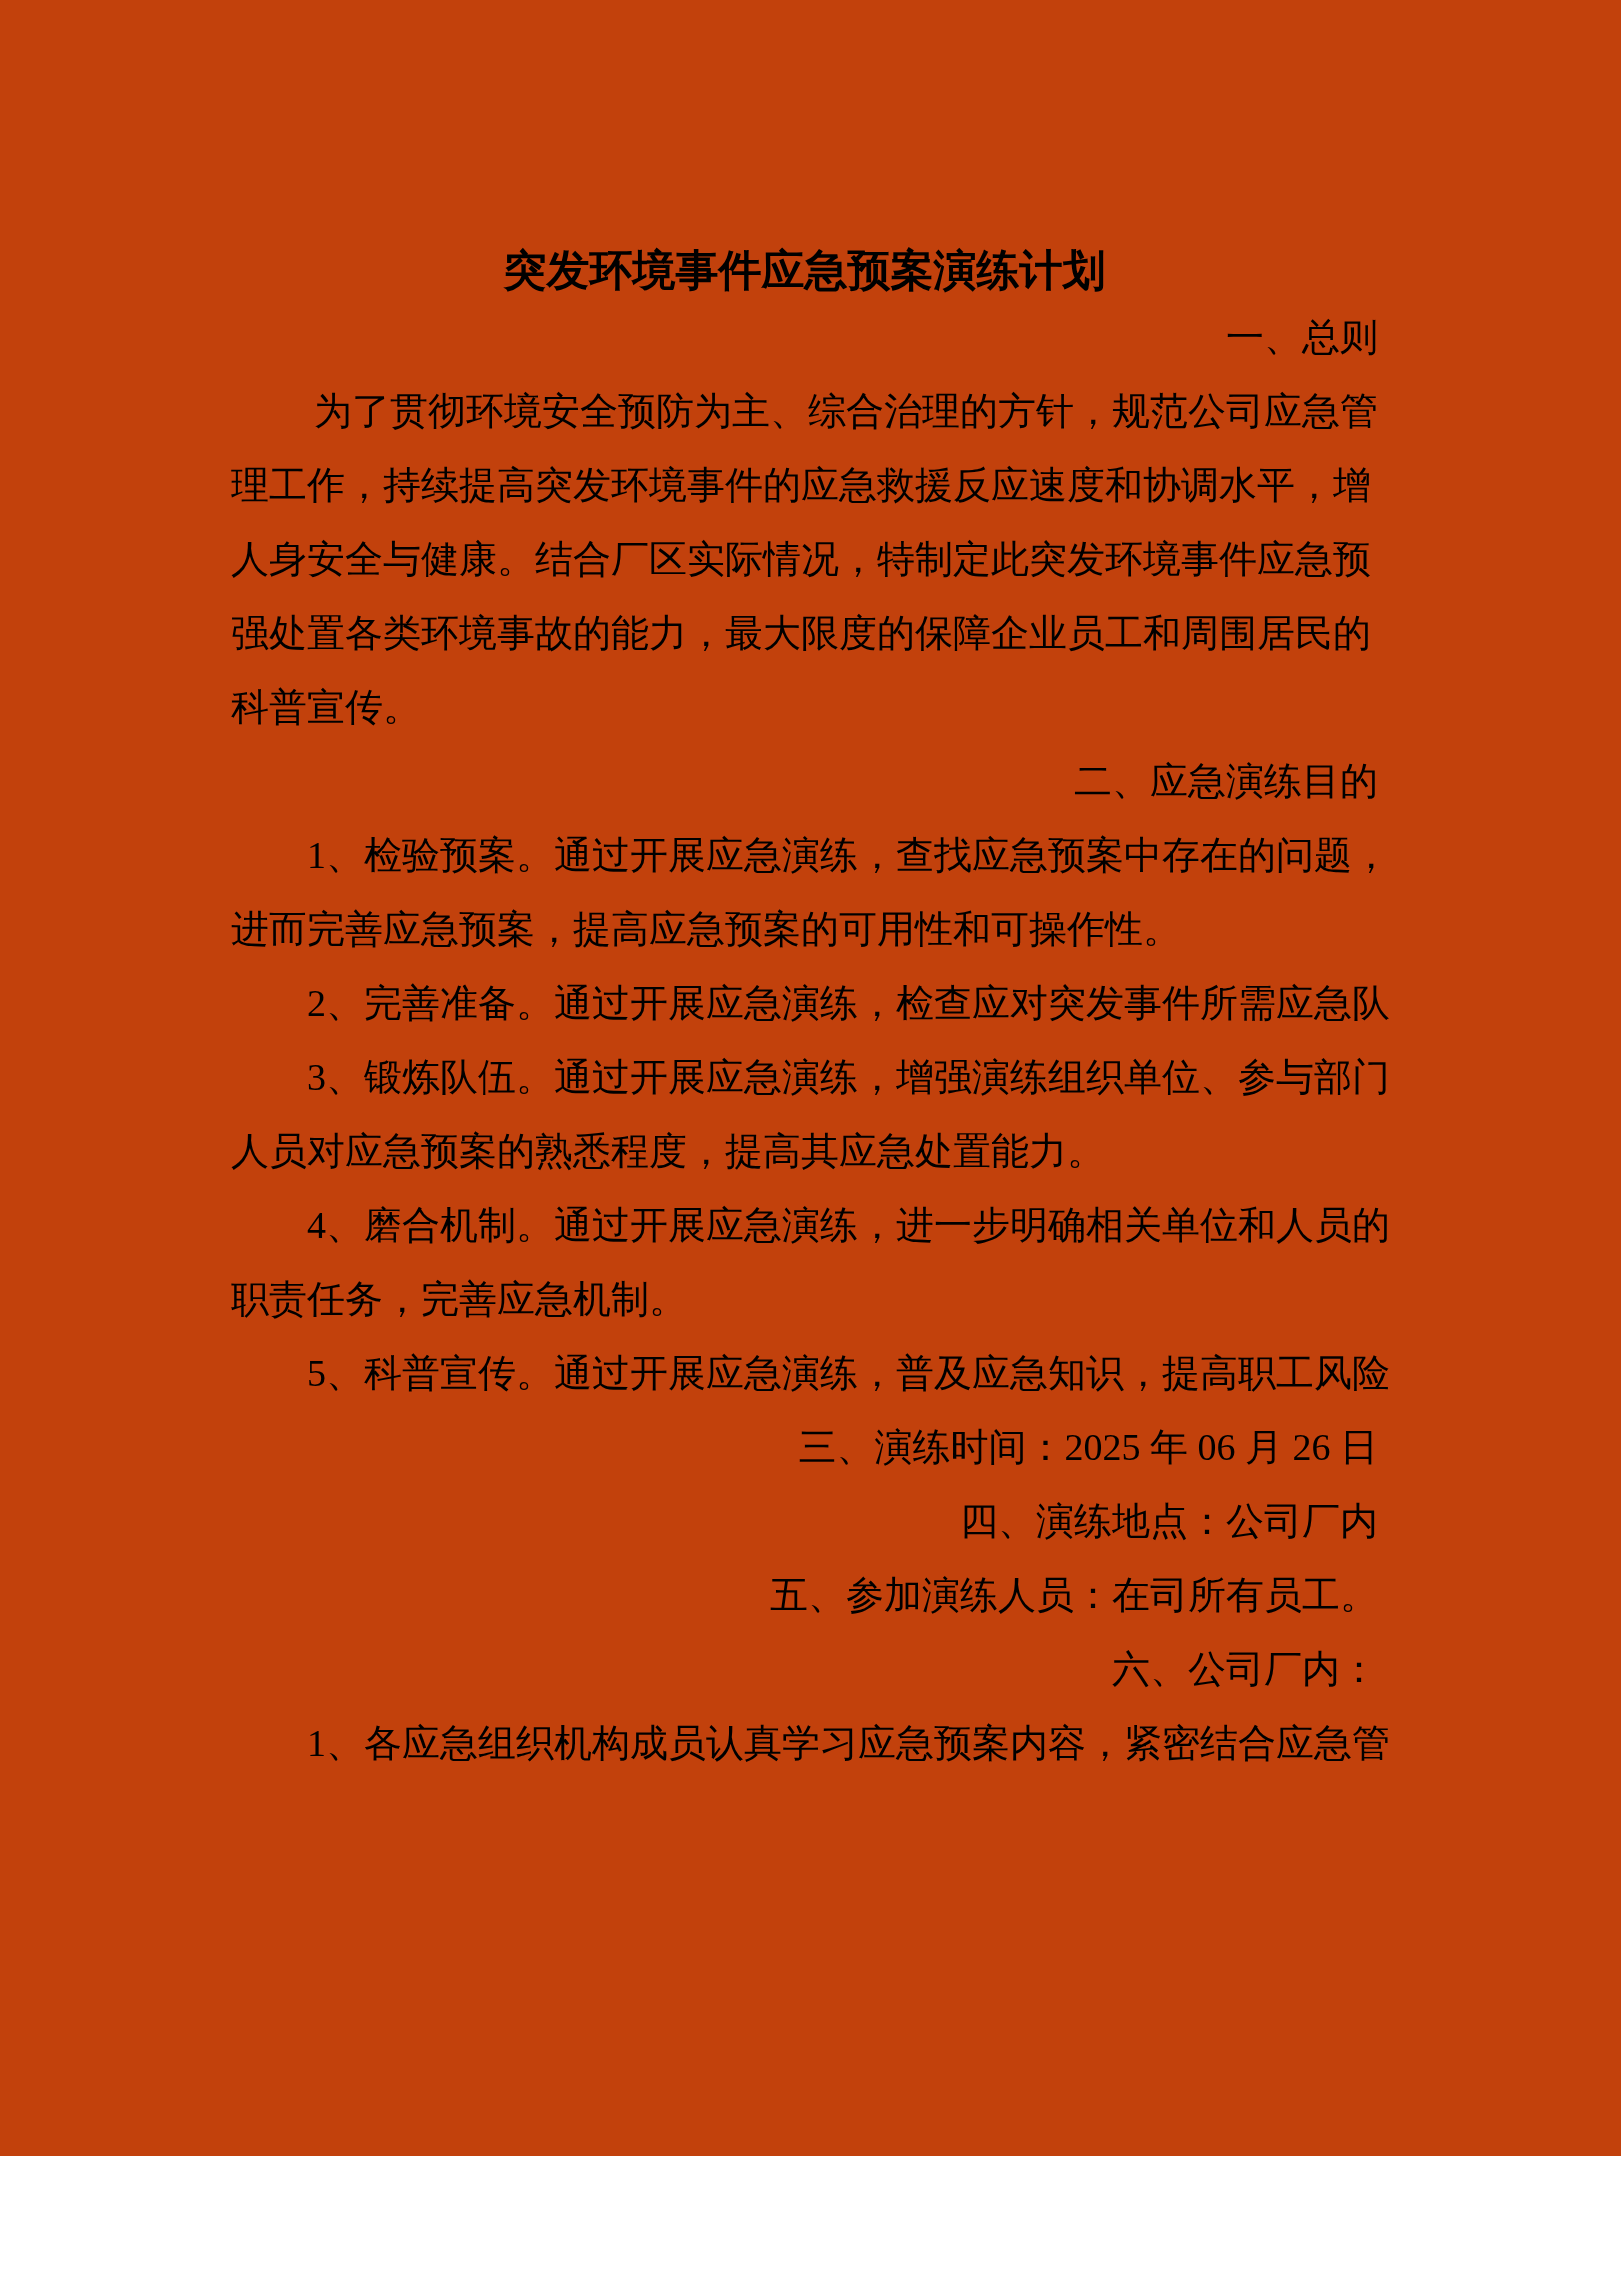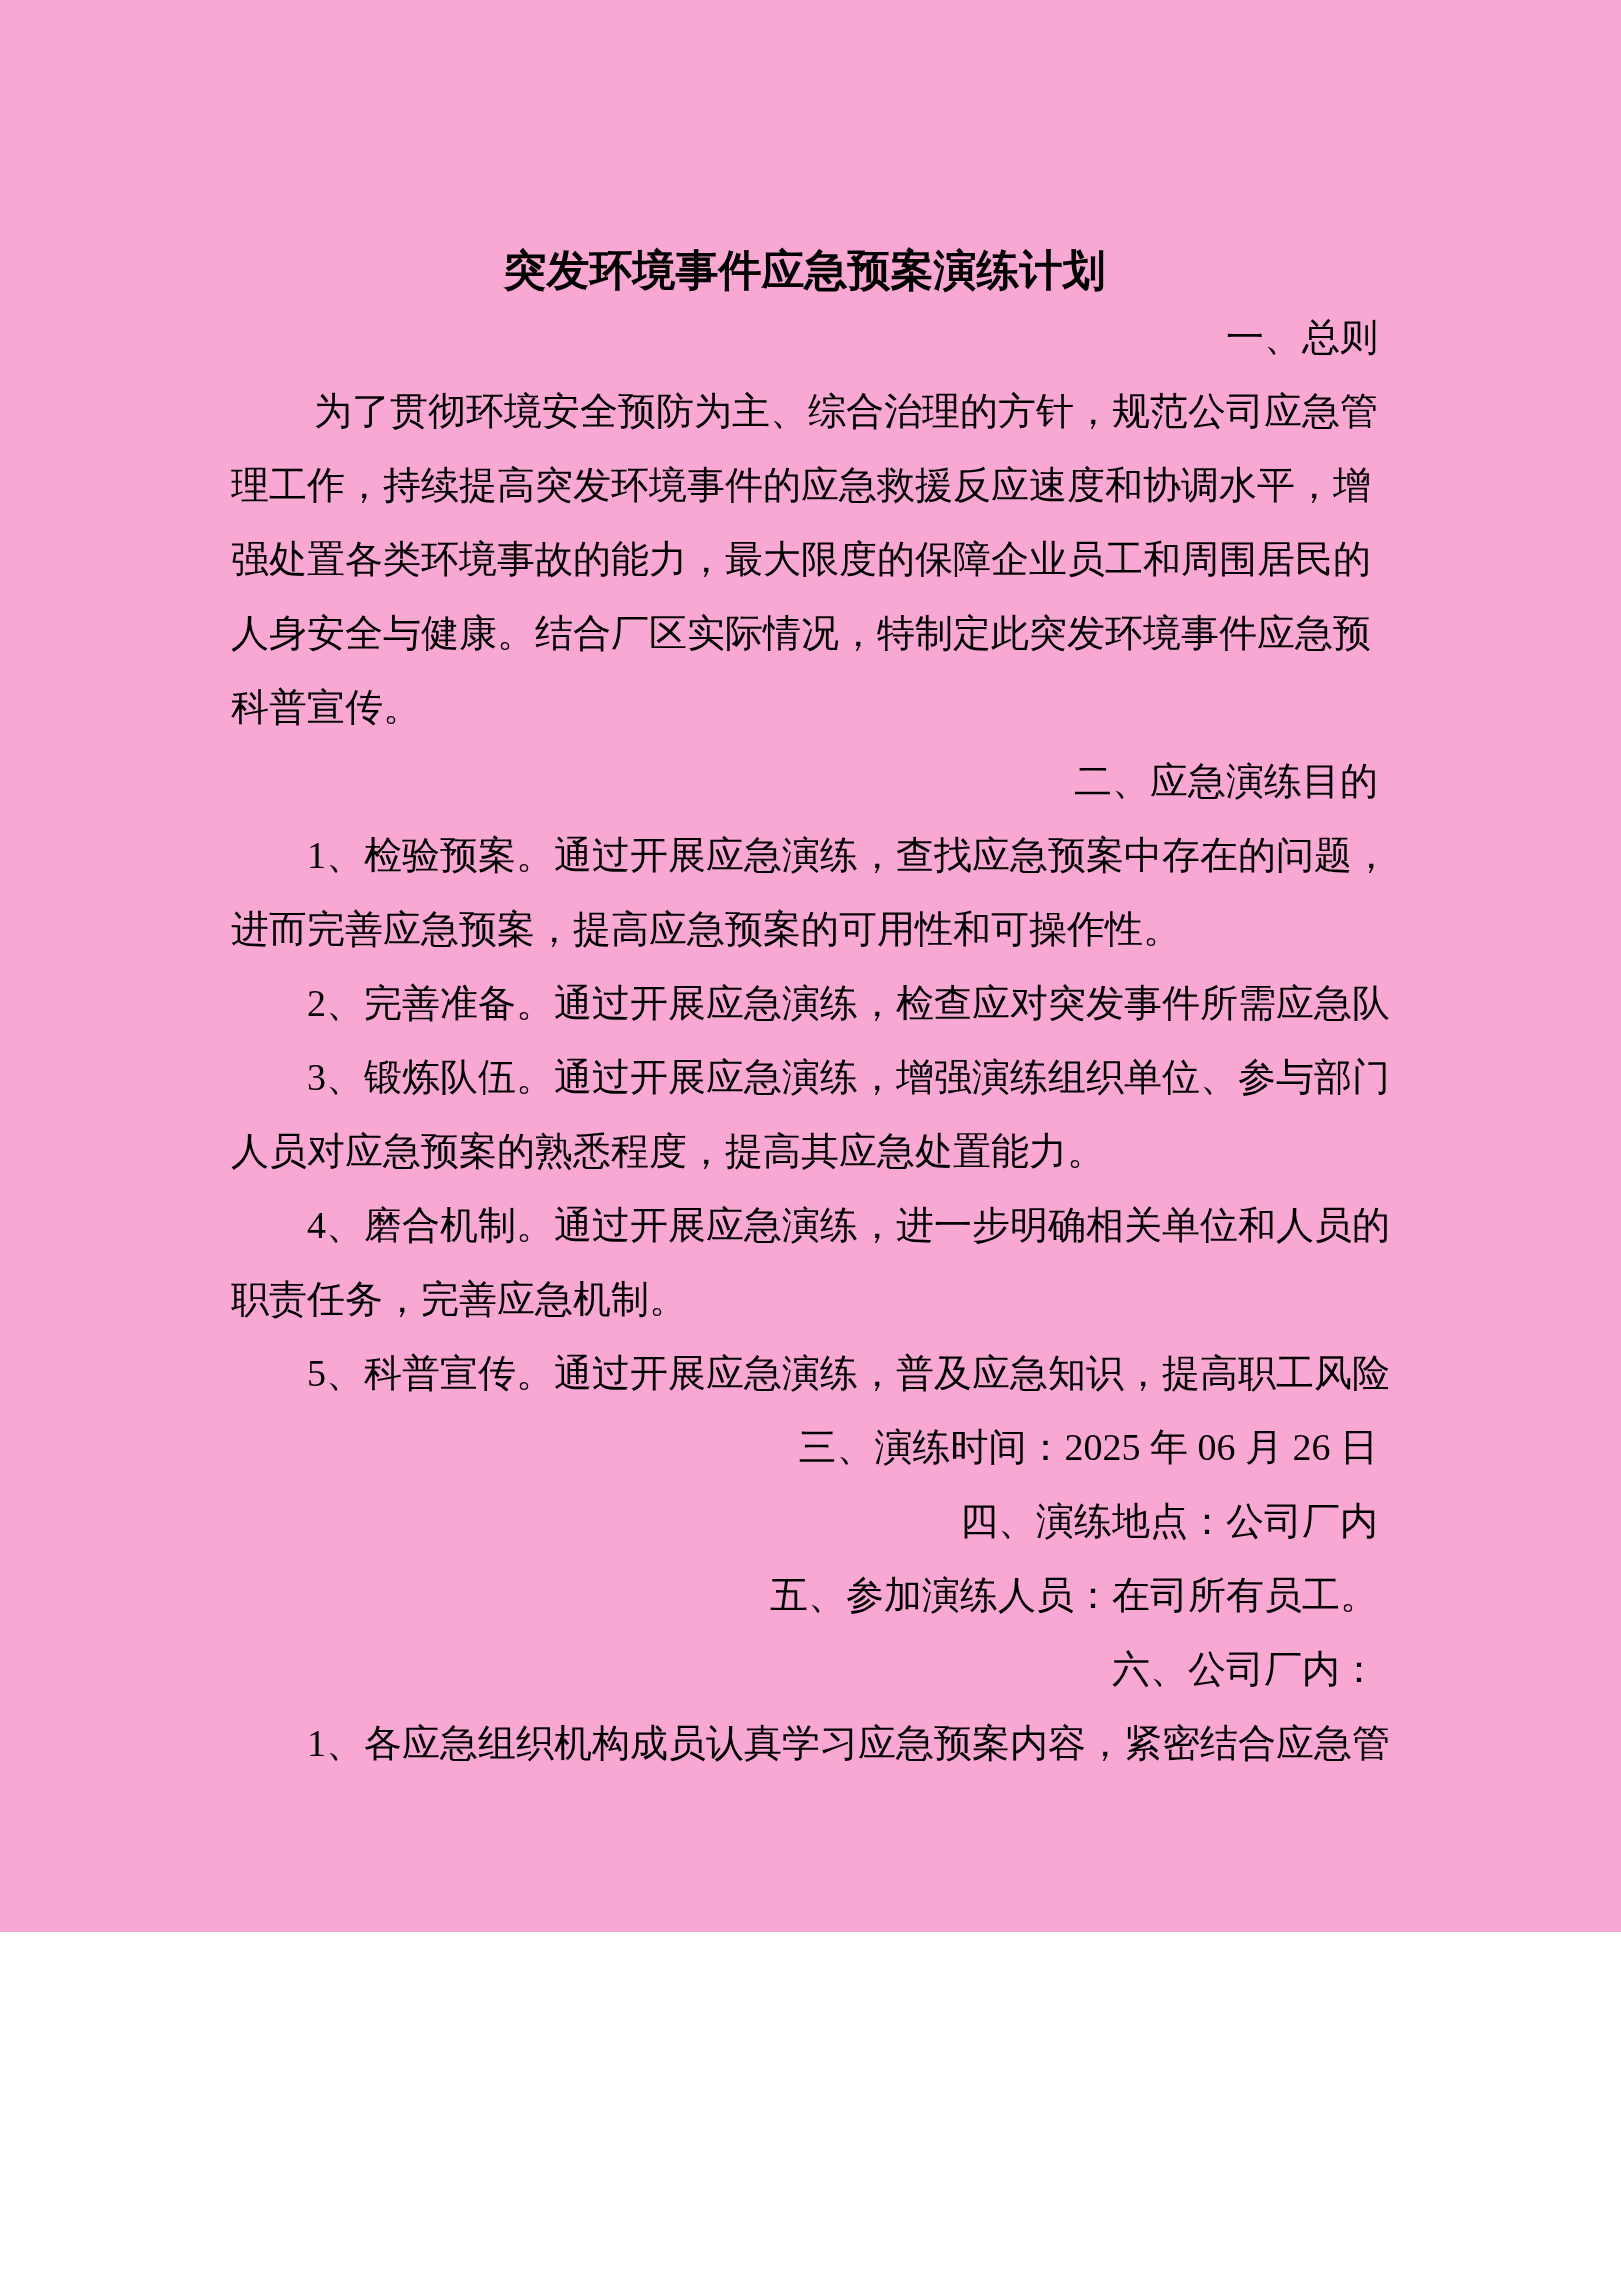--- a/index.html
+++ b/index.html
@@ -3,22 +3,22 @@
 <meta charset="utf-8">
 <style>
   html, body {
     margin: 0;
     padding: 0;
     background: #ffffff;
   }
   .page {
     position: relative;
     width: 1621px;
-    height: 1932px;
-    background: #f9a8d4;
+    height: 2156px;
+    background: #c2410c;
     color: #000000;
     font-family: "Liberation Serif", "DejaVu Serif", serif;
     overflow: hidden;
   }
   .content {
     position: absolute;
     left: 231px;
     top: 234px;
     width: 1147px;
   }
@@ -47,22 +47,22 @@
 </head>
 <body>
 
 <div class="page">
   <div class="content">
     <div class="doc-title">突发环境事件应急预案演练计划</div>
     <div class="body-lines">
       <div class="line indent">一、总则</div>
       <div class="line indent">为了贯彻环境安全预防为主、综合治理的方针，规范公司应急管</div>
       <div class="line">理工作，持续提高突发环境事件的应急救援反应速度和协调水平，增</div>
+      <div class="line">人身安全与健康。结合厂区实际情况，特制定此突发环境事件应急预</div>
       <div class="line">强处置各类环境事故的能力，最大限度的保障企业员工和周围居民的</div>
-      <div class="line">人身安全与健康。结合厂区实际情况，特制定此突发环境事件应急预</div>
       <div class="line">科普宣传。</div>
       <div class="line indent">二、应急演练目的</div>
       <div class="line indent">1、检验预案。通过开展应急演练，查找应急预案中存在的问题，</div>
       <div class="line">进而完善应急预案，提高应急预案的可用性和可操作性。</div>
       <div class="line indent">2、完善准备。通过开展应急演练，检查应对突发事件所需应急队</div>
       <div class="line indent">3、锻炼队伍。通过开展应急演练，增强演练组织单位、参与部门</div>
       <div class="line">人员对应急预案的熟悉程度，提高其应急处置能力。</div>
       <div class="line indent">4、磨合机制。通过开展应急演练，进一步明确相关单位和人员的</div>
       <div class="line">职责任务，完善应急机制。</div>
       <div class="line indent">5、科普宣传。通过开展应急演练，普及应急知识，提高职工风险</div>

